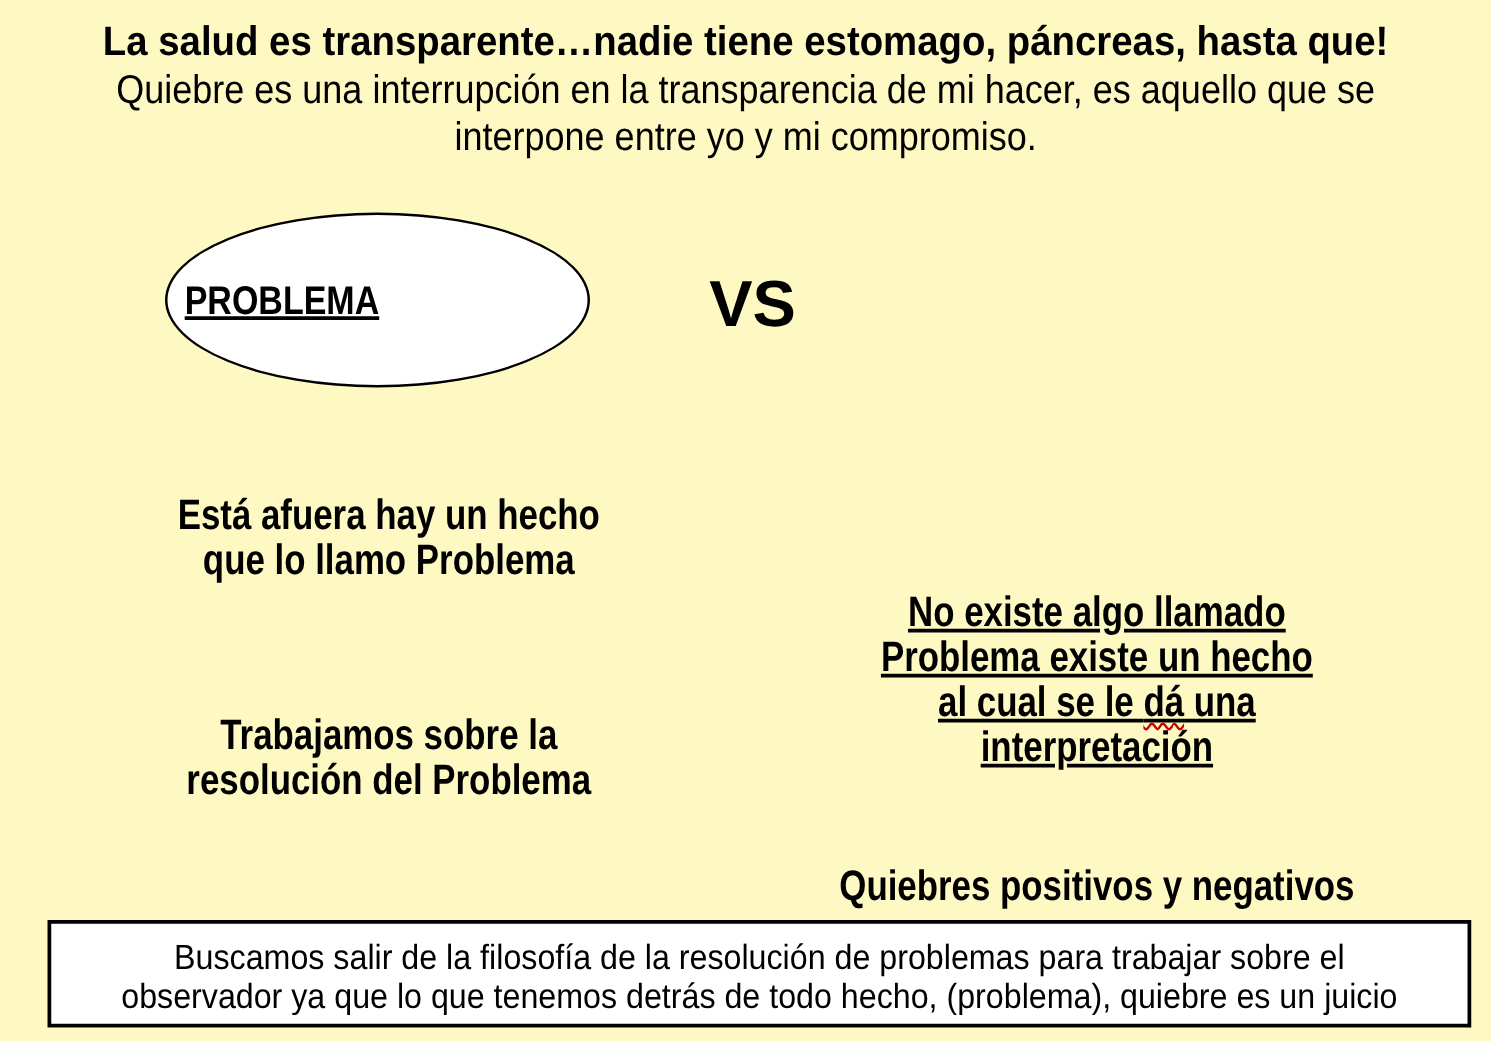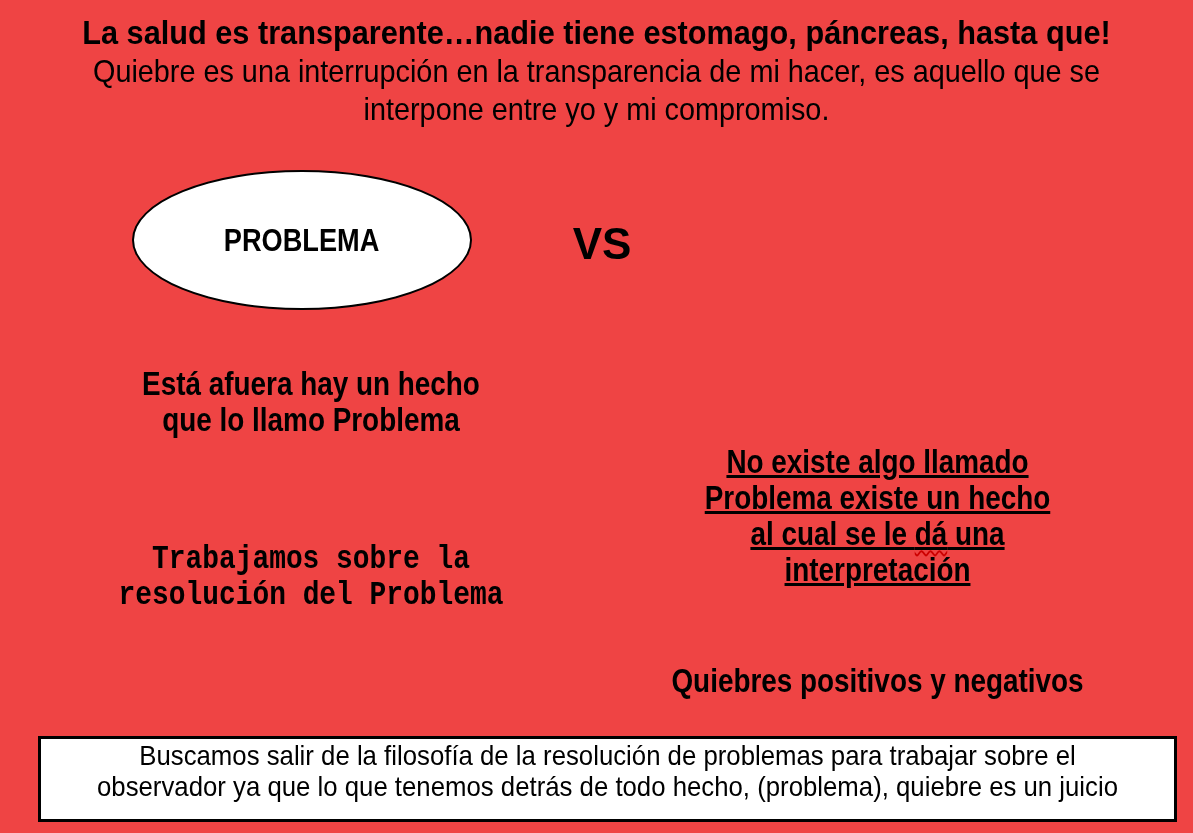--- a/index.html
+++ b/index.html
@@ -1,64 +1,65 @@
 <!DOCTYPE html>
 <html><head>
 <meta charset="utf-8">
 <style>
   html,body { margin:0; padding:0; background:#ffffff; }
   .slide {
-    position:relative; width:1193px; height:833px; background:#ef4444;
+    position:relative; width:1193px; height:833px; background:#fef9c3;
     font-family:"Liberation Sans", sans-serif; color:#000000; overflow:hidden;
   }
   .squeeze93 { transform:scaleX(0.93); transform-origin:50% 50%; white-space:nowrap; }
   .squeeze90 { transform:scaleX(0.90); transform-origin:50% 50%; white-space:nowrap; }
   .squeeze85 { transform:scaleX(0.85); transform-origin:50% 50%; white-space:nowrap; }
   .squeeze82 { transform:scaleX(0.82); transform-origin:50% 50%; white-space:nowrap; }
 
   .title-block { position:absolute; top:14px; left:0; width:100%; text-align:center; line-height:38px; }
   .title-l1 { font-weight:bold; font-size:33px; }
   .title-l2 { font-size:32px; }
 
   .ellipse {
     position:absolute; border:2px solid #000; border-radius:50%;
-    display:flex; align-items:center; justify-content:center; box-sizing:border-box;
+    display:flex; align-items:center; justify-content:flex-start; box-sizing:border-box;
     background:#ffffff;
+    text-decoration:underline;
   }
   .ellipse-left  { left:132px; top:170px; width:340px; height:140px; }
   .ellipse-right { left:714px; top:171px; width:343px; height:139px; }
   .oval-label { font-weight:bold; font-size:32px; }
 
   .vs-label {
     position:absolute; left:555px; top:222px; width:94px; text-align:center;
-    font-weight:bold; font-size:44px; line-height:44px;
+    font-weight:bold; font-size:52px; line-height:44px;
   }
 
   .col-item {
     position:absolute; text-align:center;
-    font-weight:bold; font-size:34px; line-height:36px;
+    font-weight:bold; font-size:34px; line-height:36px;margin-top:29px;
   }
   .left-col  { left:61px;  width:500px; }
   .right-col { left:625px; width:505px; }
-  .li1 { top:365px; } .li2 { top:470px; } .li3 { top:541px;font-family:Liberation Mono, monospace; } .li4 { top:648px; }
+  .li1 { top:365px; } .li2 { top:470px; } .li3 { top:541px; } .li4 { top:648px; }
   .ri1 { top:365px; } .ri2 { top:443px;text-decoration:underline; } .ri3 { top:662px; }
   .cline { display:block; }
 
   .misspelled {
     text-decoration-line: underline;
     text-decoration-style: wavy;
     text-decoration-color: #cc0000;
     text-decoration-thickness: 2px;
     text-underline-offset: 5px;
   }
 
   .footer-box {
     position:absolute; left:38px; top:736px; width:1139px; height:86px;
     border:3px solid #000; box-sizing:border-box; background:#ffffff;
-    text-align:center; padding-top:1px; font-size:28px; line-height:31px;
+    text-align:center; padding-top:11px; font-size:28px; line-height:31px;
   }
   .fline { display:block; transform:scaleX(0.92); transform-origin:50% 50%; white-space:nowrap; }
 </style>
 </head>
 <body>
 
 <div class="slide">
 
   <div class="title-block">
     <div class="title-l1 squeeze93">La salud es transparente…nadie tiene estomago, páncreas, hasta que!</div>

